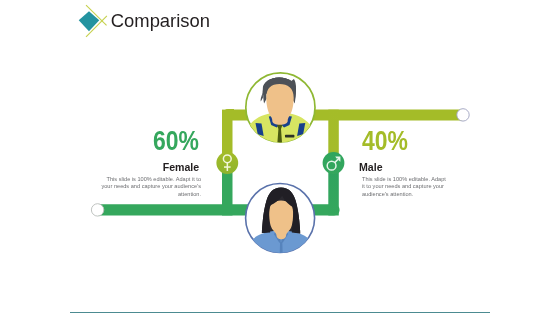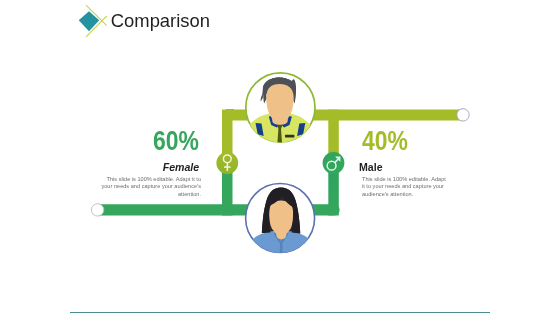--- a/index.html
+++ b/index.html
@@ -5,21 +5,21 @@
   html,body{margin:0;padding:0;}
   body{width:560px;height:315px;background:#ffffff;font-family:"Liberation Sans",sans-serif;overflow:hidden;position:relative;}
   .slide{position:absolute;left:0;top:0;width:560px;height:315px;}
   .logo{position:absolute;left:70px;top:0px;width:42px;height:45px;}
   .title-text{position:absolute;left:110.8px;top:9.8px;font-size:18.4px;color:#231f20;white-space:nowrap;line-height:22px;}
   .diagram{position:absolute;left:0;top:0;width:560px;height:315px;}
   .pct{position:absolute;font-size:27px;font-weight:bold;white-space:nowrap;line-height:28px;}
   .pct-left{left:153.1px;top:127.3px;color:#35a75d;transform:scaleX(0.85);transform-origin:left top;}
   .pct-right{left:362.4px;top:127.3px;color:#a4bc28;transform:scaleX(0.85);transform-origin:left top;}
   .sub{position:absolute;font-size:10.6px;font-weight:bold;color:#231f20;white-space:nowrap;line-height:12px;}
-  .sub-left{right:360.8px;top:160.9px;font-style:italic;}
+  .sub-left{right:360.8px;top:160.9px;}
   .sub-right{left:359px;top:160.9px;}
   .body{position:absolute;font-size:6.1px;color:#6d6e71;line-height:7.5px;transform:scaleX(0.92);}
   .body-left{right:358.8px;top:174.6px;width:112px;text-align:right;transform-origin:right top;}
   .body-right{left:361.8px;top:174.6px;width:95px;text-align:left;transform-origin:left top;}
   .bottomline{position:absolute;left:70px;top:312px;width:420px;height:1.2px;background:#4c8b91;}
 </style>
 </head>
 <body>
 
 <div class="slide">

